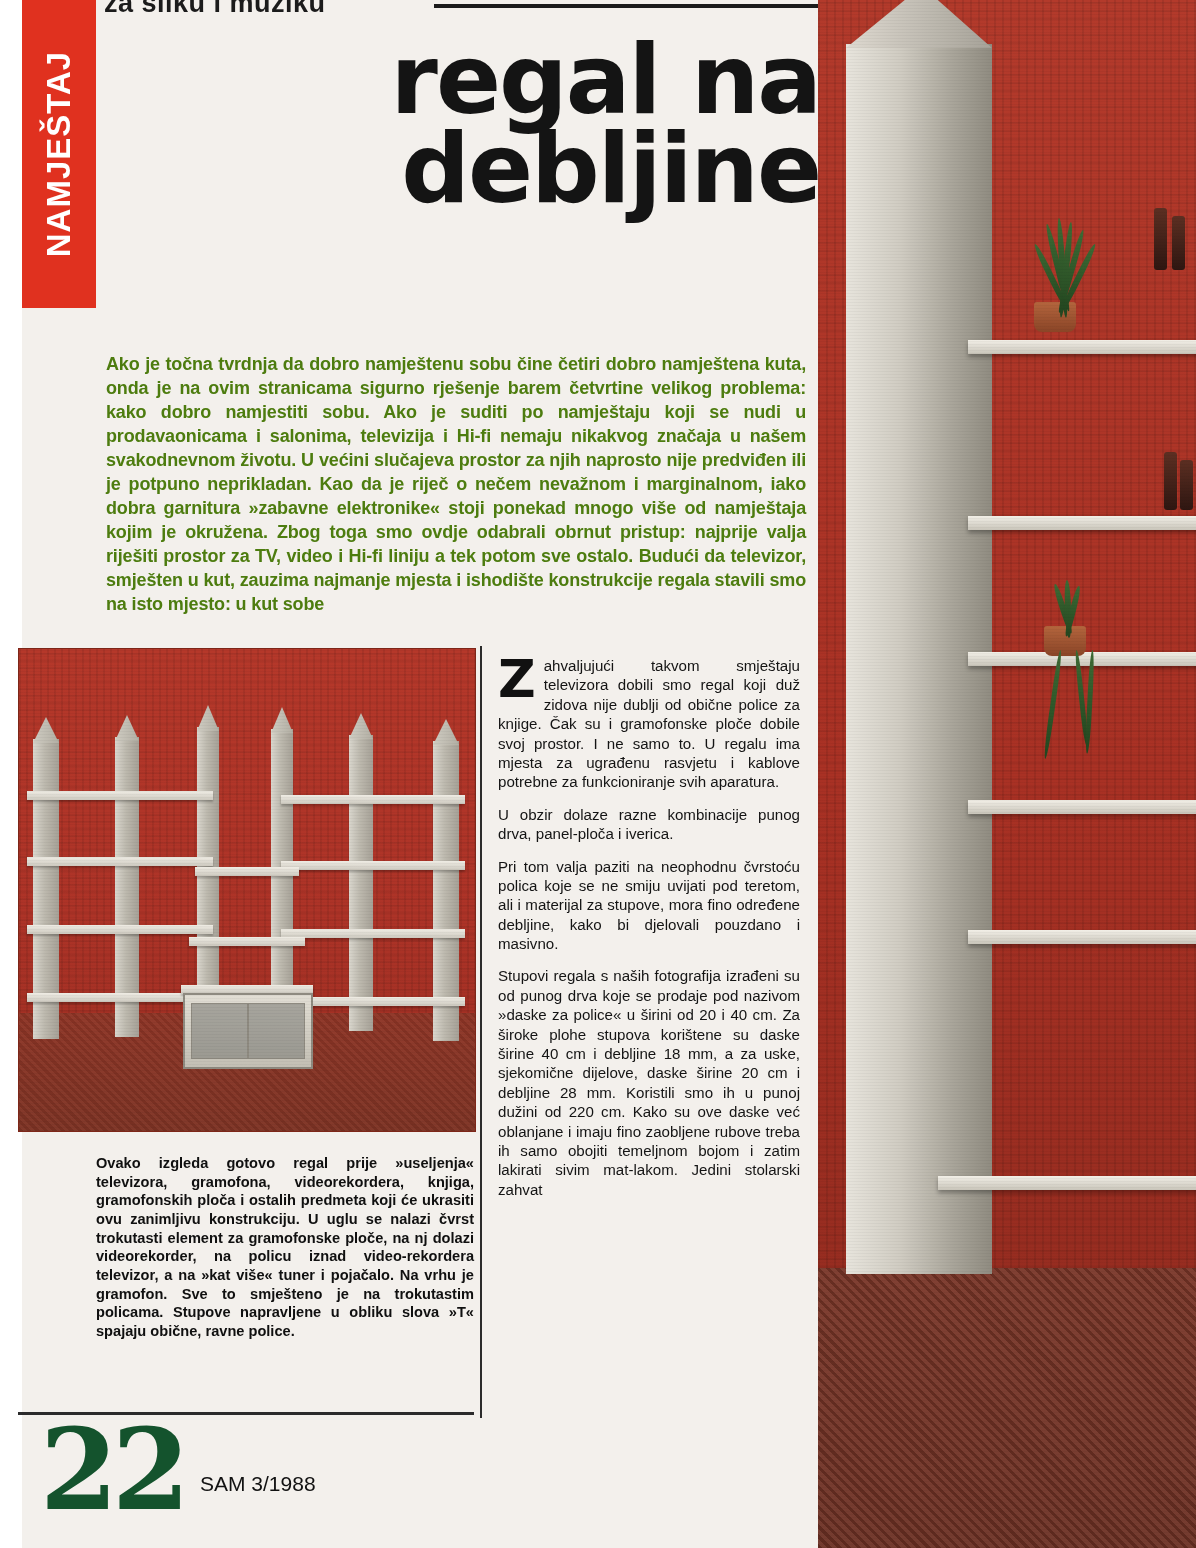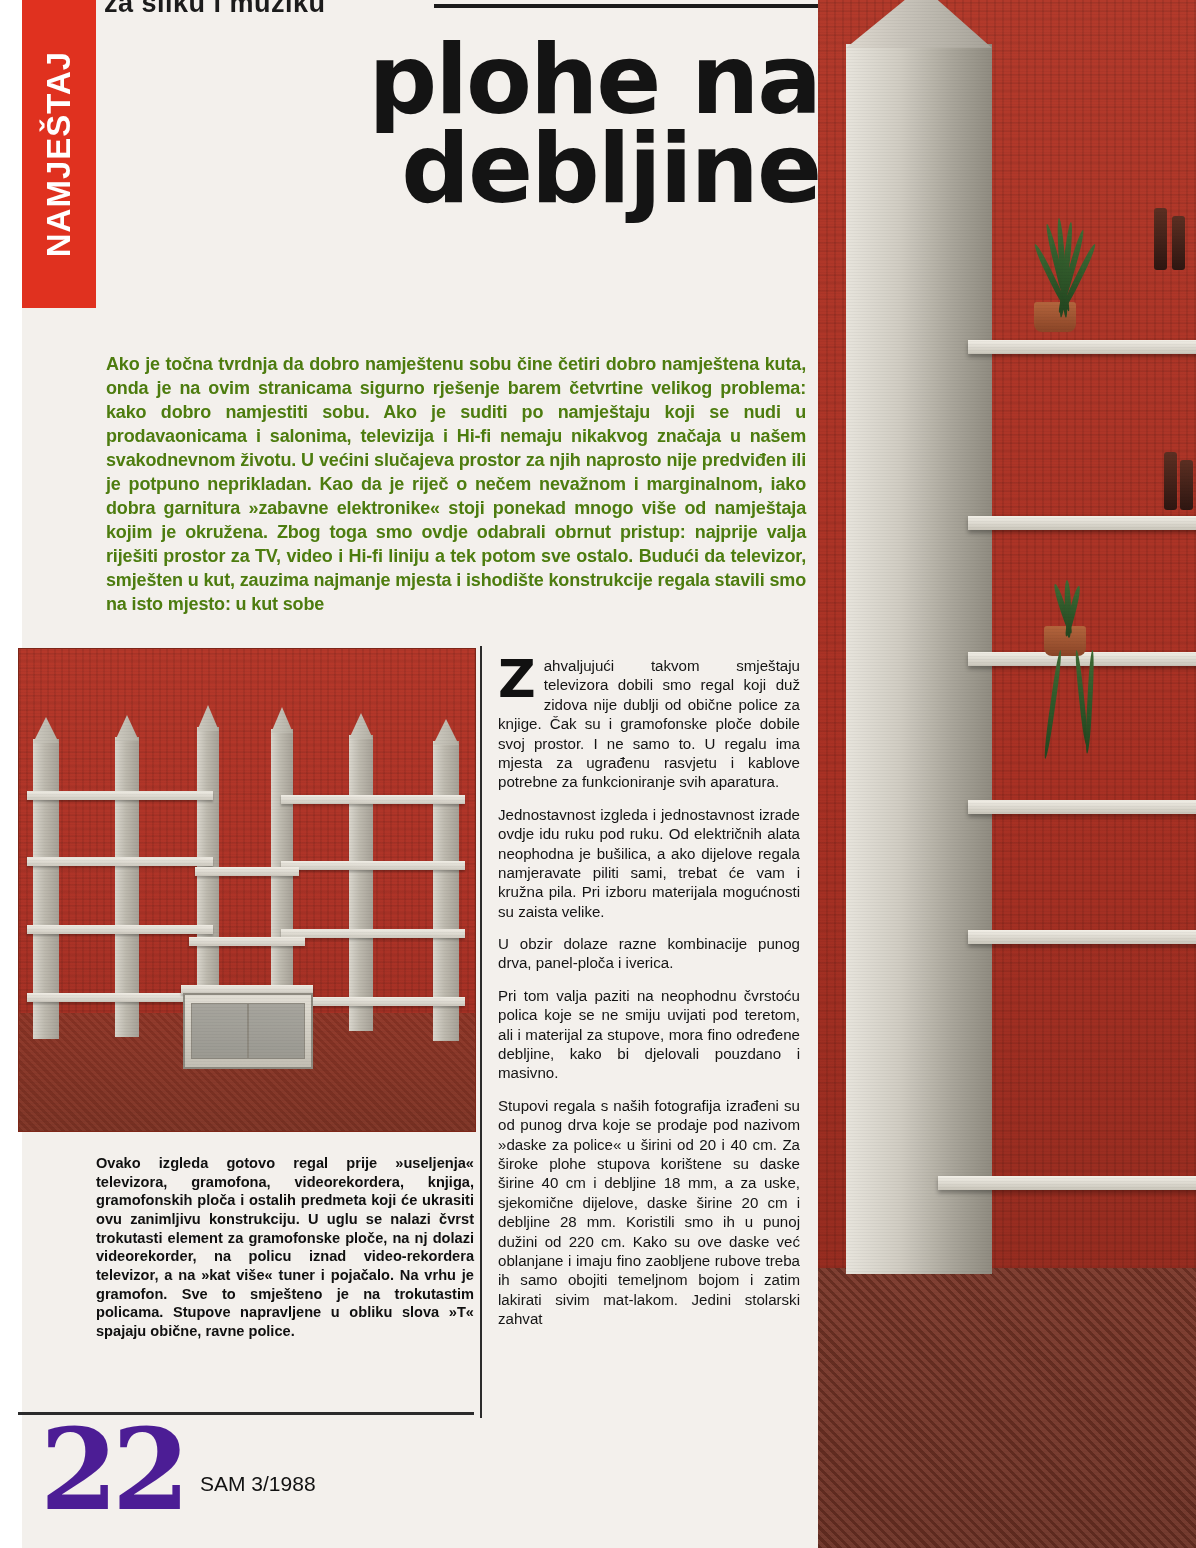--- a/index.html
+++ b/index.html
@@ -228,21 +228,21 @@
   }
 
   
   .folio {
     position:absolute;
     left: 40px;
     top: 1404px;
     font-family: "DejaVu Serif", serif;
     font-weight: bold;
     font-size: 112px;
-    color:#4c1d95;
+    color:#14532d;
     letter-spacing:-6px;
   }
   .issue {
     position:absolute;
     left: 200px;
     top: 1472px;
     font-size: 21px;
     color:#111;
     font-family: "Liberation Sans", sans-serif;
   }
@@ -339,21 +339,21 @@
   <div class="category-tab">
     <span class="label">NAMJEŠTAJ</span>
   </div>
 
   <div class="kicker">
     <span>za sliku i muziku</span>
     <span class="rule"></span>
   </div>
 
   <div class="headline">
-    <span class="l1">plohe na</span>
+    <span class="l1">regal na</span>
     <span class="l2">debljine</span>
   </div>
 
   <div class="intro">Ako je točna tvrdnja da dobro namještenu sobu čine četiri dobro namještena kuta, onda je na ovim stranicama sigurno rješenje barem četvrtine velikog problema: kako dobro namjestiti sobu. Ako je suditi po namještaju koji se nudi u prodavaonicama i salonima, televizija i Hi-fi nemaju nikakvog značaja u našem svakodnevnom životu. U većini slučajeva prostor za njih naprosto nije predviđen ili je potpuno neprikladan. Kao da je riječ o nečem nevažnom i marginalnom, iako dobra garnitura »zabavne elektronike« stoji ponekad mnogo više od namještaja kojim je okružena. Zbog toga smo ovdje odabrali obrnut pristup: najprije valja riješiti prostor za TV, video i Hi-fi liniju a tek potom sve ostalo. Budući da televizor, smješten u kut, zauzima najmanje mjesta i ishodište konstrukcije regala stavili smo na isto mjesto: u kut sobe</div>
 
   <div class="photo-left">
     <div class="pl-wall"></div>
     <div class="pl-floor"></div>
 
     <div class="col" style="left:16px;  top:726px;"></div>
@@ -388,21 +388,20 @@
 
   <div class="caption">Ovako izgleda gotovo regal prije »useljenja« televizora, gramofona, videorekordera, knjiga, gramofonskih ploča i ostalih predmeta koji će ukrasiti ovu zanimljivu konstrukciju. U uglu se nalazi čvrst trokutasti element za gramofonske ploče, na nj dolazi videorekorder, na policu iznad video-rekordera televizor, a na »kat više« tuner i pojačalo. Na vrhu je gramofon. Sve to smješteno je na trokutastim policama. Stupove napravljene u obliku slova »T« spajaju obične, ravne police.</div>
 
   <div class="col-divider"></div>
   <div class="rule-bottom"></div>
 
   <div class="body-col">
     <p class="first">
       <span class="dropcap">Z</span><span>ahvaljujući takvom smještaju televizora dobili smo regal koji duž zidova nije dublji od obične police za knjige. Čak su i gramofonske ploče dobile svoj prostor. I ne samo to. U regalu ima mjesta za ugrađenu rasvjetu i kablove potrebne za funkcioniranje svih aparatura.</span>
     </p>
-    <p>Jednostavnost izgleda i jednostavnost izrade ovdje idu ruku pod ruku. Od električnih alata neophodna je bušilica, a ako dijelove regala namjeravate piliti sami, trebat će vam i kružna pila. Pri izboru materijala mogućnosti su zaista velike.</p>
     <p>U obzir dolaze razne kombinacije punog drva, panel-ploča i iverica.</p>
     <p>Pri tom valja paziti na neophodnu čvrstoću polica koje se ne smiju uvijati pod teretom, ali i materijal za stupove, mora fino određene debljine, kako bi djelovali pouzdano i masivno.</p>
     <p>Stupovi regala s naših fotografija izrađeni su od punog drva koje se prodaje pod nazivom »daske za police« u širini od 20 i 40 cm. Za široke plohe stupova korištene su daske širine 40 cm i debljine 18 mm, a za uske, sjekomične dijelove, daske širine 20 cm i debljine 28 mm. Koristili smo ih u punoj dužini od 220 cm. Kako su ove daske već oblanjane i imaju fino zaobljene rubove treba ih samo obojiti temeljnom bojom i zatim lakirati sivim mat-lakom. Jedini stolarski zahvat</p>
   </div>
 
   <div class="folio">22</div>
   <div class="issue">SAM 3/1988</div>
 
   <div class="photo-right">
     <div class="pr-wall"></div>

